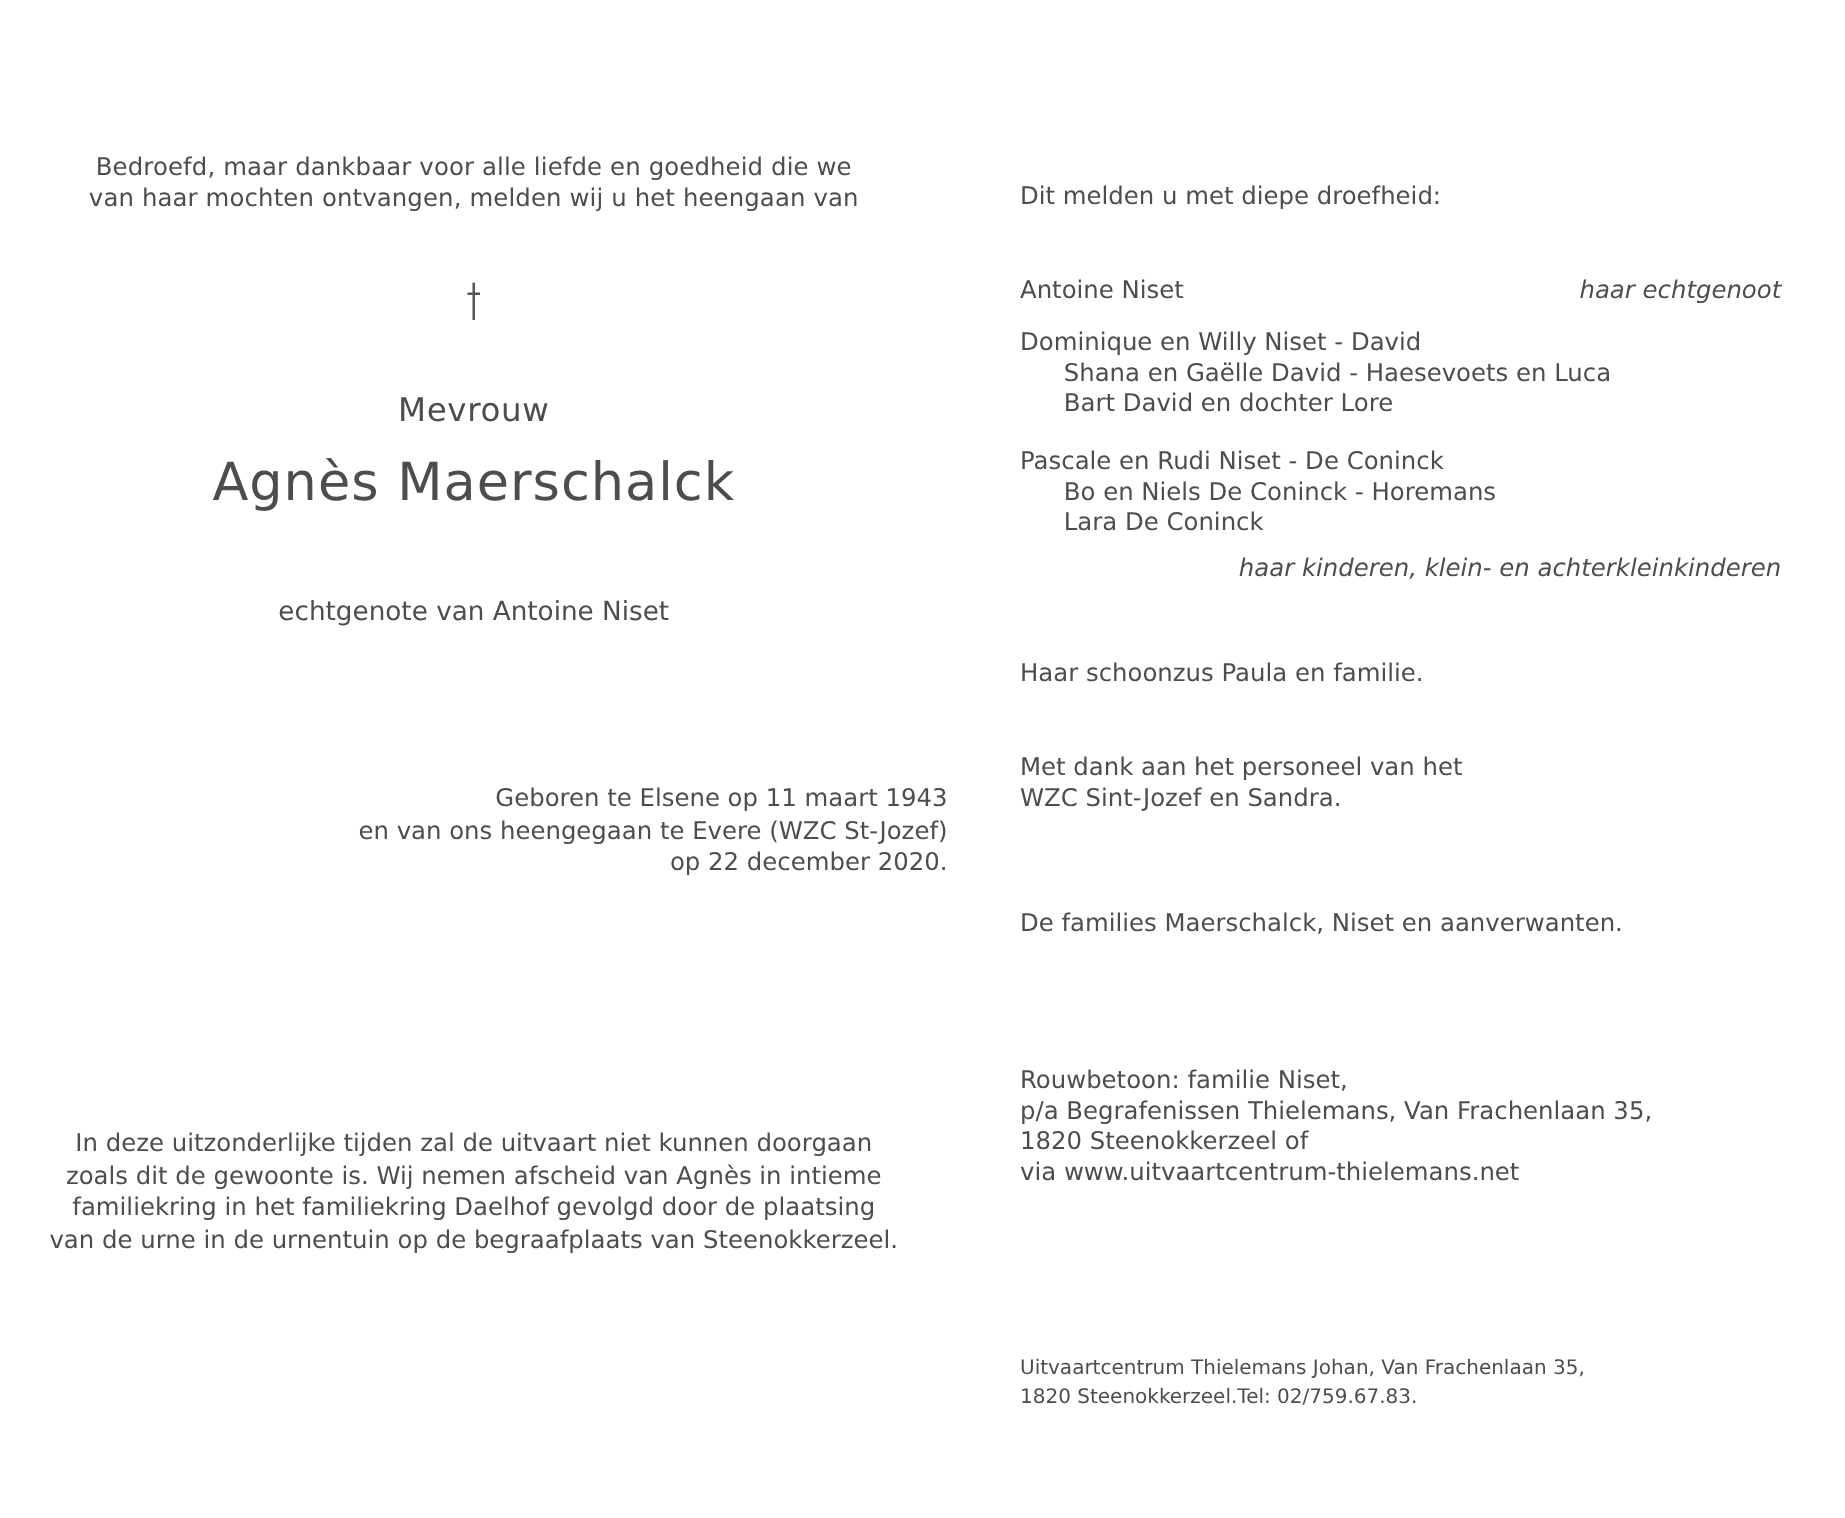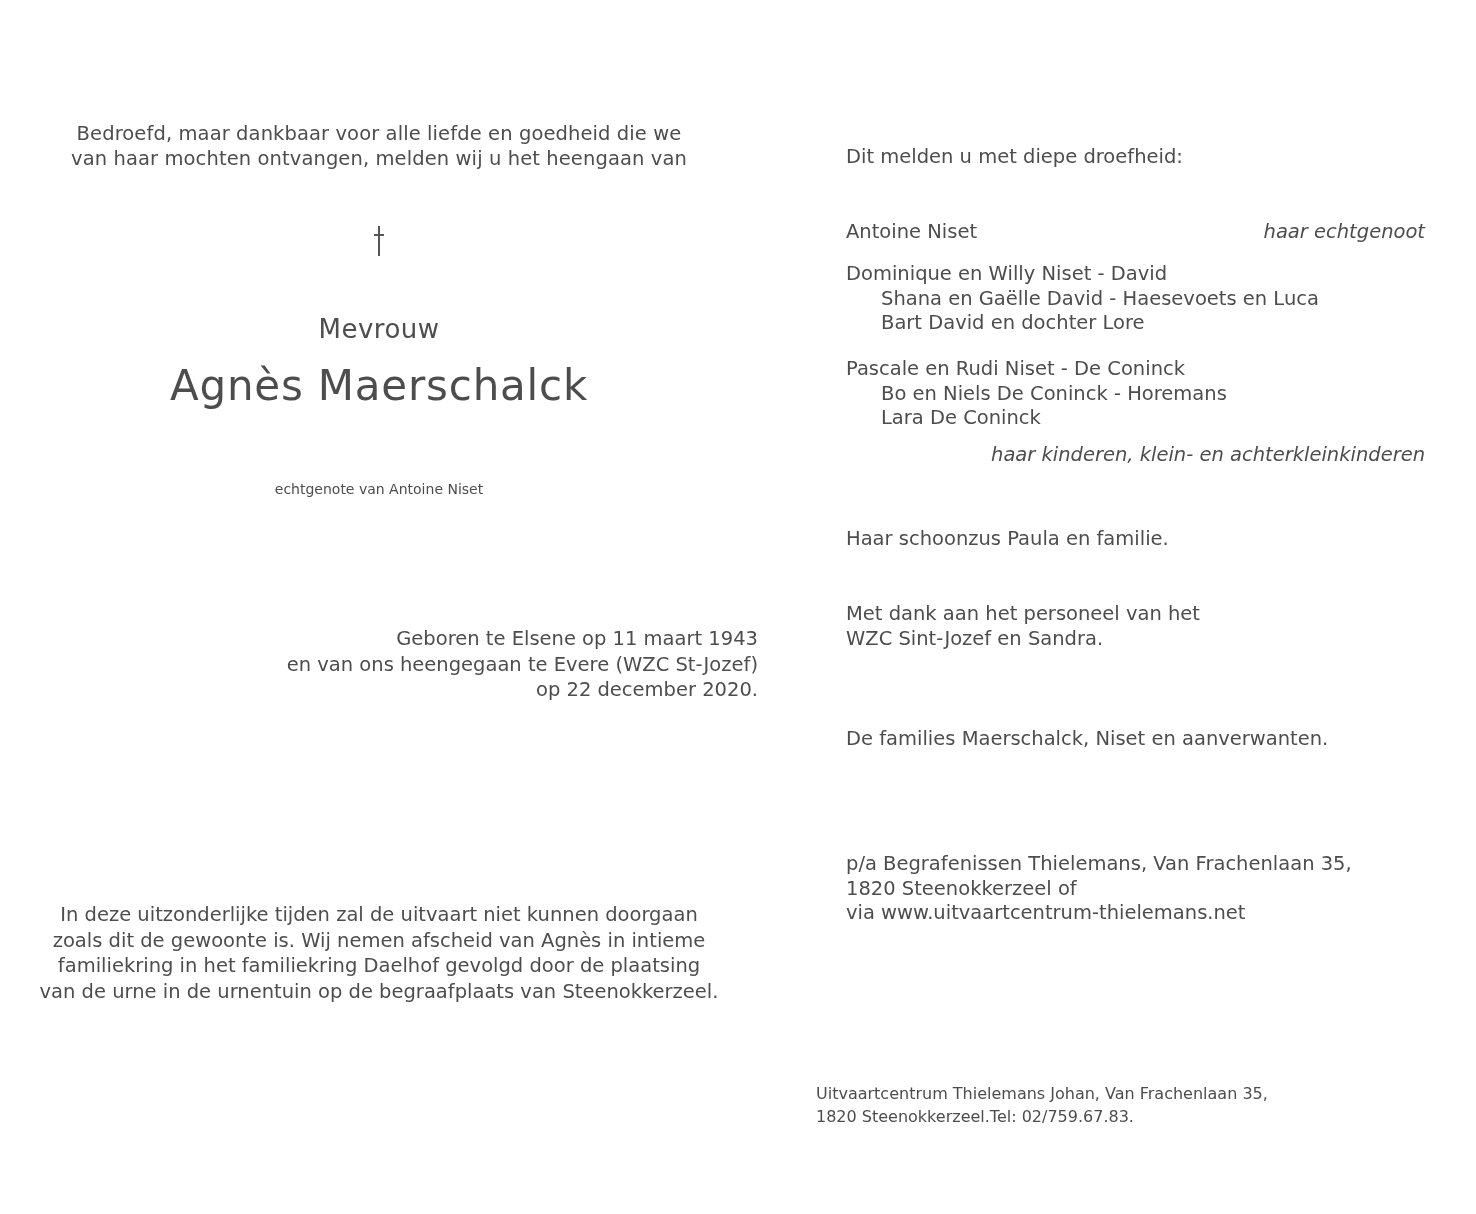--- a/index.html
+++ b/index.html
@@ -47,40 +47,39 @@
       letter-spacing: 0.5px;
     }
     .name {
       top: 360px;
       font-size: 42px;
       line-height: 52px;
       letter-spacing: 0.8px;
     }
     .spouse {
       top: 476px;
-      font-size: 14px;
+      font-size: 21px;
       line-height: 26px;
     }
     .birth {
       top: 626px;
       font-size: 19.5px;
       line-height: 25.5px;
       text-align: right;
     }
     .ceremony {
       top: 902px;
       font-size: 19.5px;
       line-height: 25.5px;
     }
 
     .r-text {
       left: 78px;
       font-size: 19.5px;
       line-height: 24.5px;
-      margin-left: 30px;
     }
     .indent { padding-left: 35px; }
     .right-role {
       right: 51px;
       font-style: italic;
       font-size: 19.5px;
       line-height: 24.5px;
     }
     .small {
       left: 78px;
@@ -147,20 +146,21 @@
   <div class="abs r-text" style="top:527px;">Haar schoonzus Paula en familie.</div>
 
   <div class="abs r-text" style="top:602px;">
     <div>Met dank aan het personeel van het</div>
     <div>WZC Sint-Jozef en Sandra.</div>
   </div>
 
   <div class="abs r-text" style="top:727px;">De families Maerschalck, Niset en aanverwanten.</div>
 
   <div class="abs r-text" style="top:852px;">
+    <div>Rouwbetoon: familie Niset,</div>
     <div>p/a Begrafenissen Thielemans, Van Frachenlaan 35,</div>
     <div>1820 Steenokkerzeel of</div>
     <div>via www.uitvaartcentrum-thielemans.net</div>
   </div>
 
   <div class="abs small" style="top:1082px;">
     <div>Uitvaartcentrum Thielemans Johan, Van Frachenlaan 35,</div>
     <div>1820 Steenokkerzeel.Tel: 02/759.67.83.</div>
   </div>
 </div>

